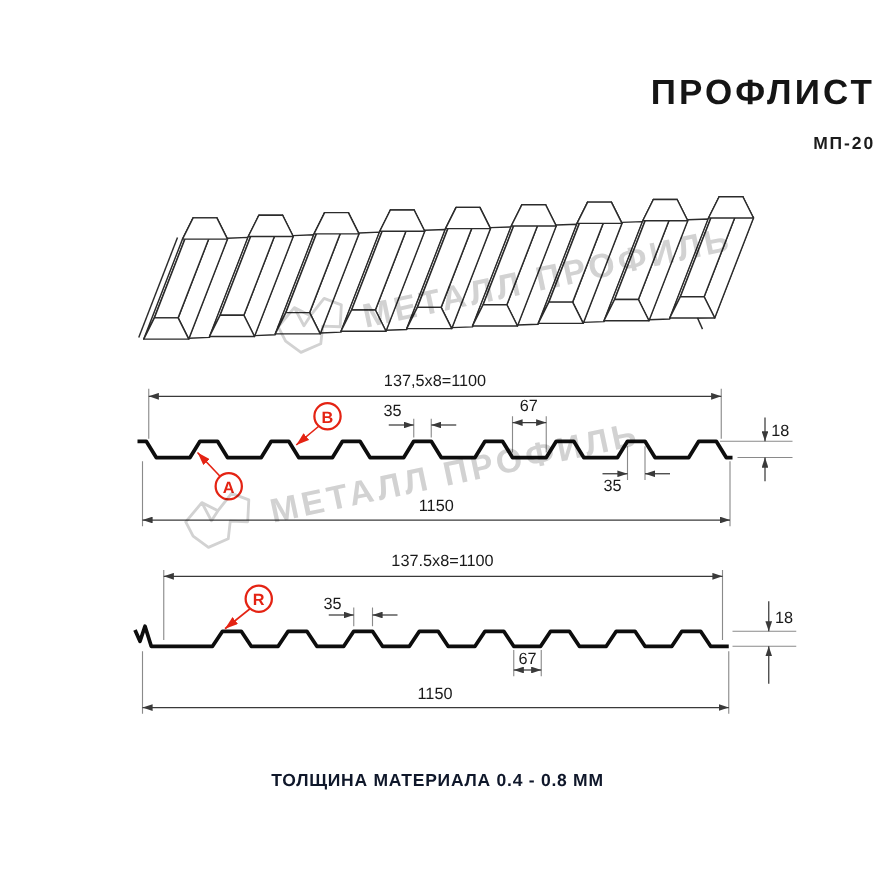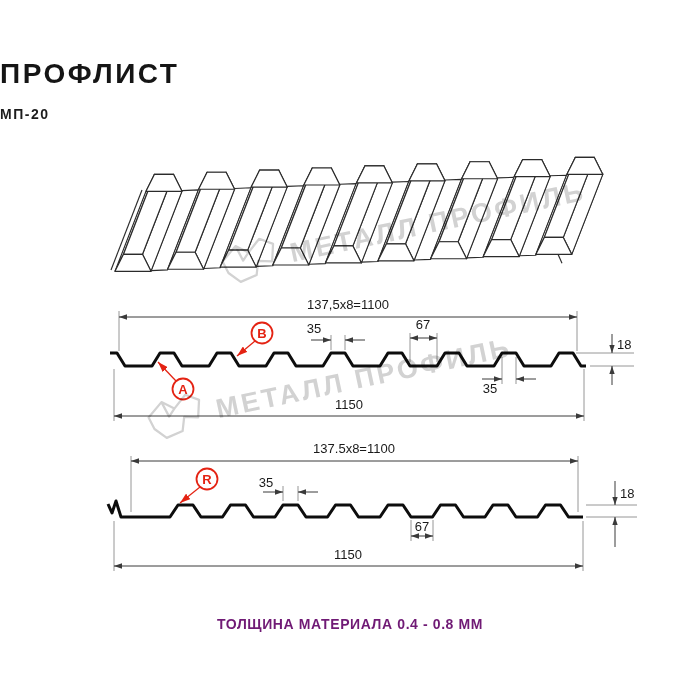--- a/index.html
+++ b/index.html
@@ -1,22 +1,22 @@
 <!DOCTYPE html>
 <html><head>
 <meta charset="utf-8">
 <style>
   html,body{margin:0;padding:0;background:#fff;}
   .page{position:relative;width:700px;height:700px;background:#ffffff;overflow:hidden;
         font-family:"Liberation Sans", sans-serif;}
-  .hdr{position:absolute;top:58px;left:0;width:700px;text-align:left;}
+  .hdr{position:absolute;top:58px;left:0;width:700px;text-align:right;}
   .title{font-size:28px;font-weight:800;letter-spacing:2.5px;color:#151515;}
   .subtitle{margin-top:16px;font-size:14px;font-weight:600;letter-spacing:1.5px;color:#1c1c1c;}
   .footer{position:absolute;top:616px;left:0;width:700px;text-align:center;
-          font-size:14px;font-weight:600;letter-spacing:.6px;color:#701a75;}
+          font-size:14px;font-weight:600;letter-spacing:.6px;color:#0f172a;}
   svg.drawing{position:absolute;left:0;top:0;z-index:1;}
   
   .profile{fill:none;stroke:#0d0d0d;stroke-width:3;stroke-linejoin:round;}
   .dimline{stroke:#3a3a3a;stroke-width:1;fill:none;}
   .extline{stroke:#8a8a8a;stroke-width:.9;fill:none;}
   .dimtxt{font-size:13px;fill:#1a1a1a;}
   .iso-face{fill:#ffffff;stroke:#2b2b2b;stroke-width:1.15;stroke-linejoin:round;}
   .iso-line{stroke:#2b2b2b;stroke-width:1.15;fill:none;}
   .red-stroke{stroke:#e42313;fill:none;}
   .red-circle{stroke:#e42313;stroke-width:1.8;fill:none;}

